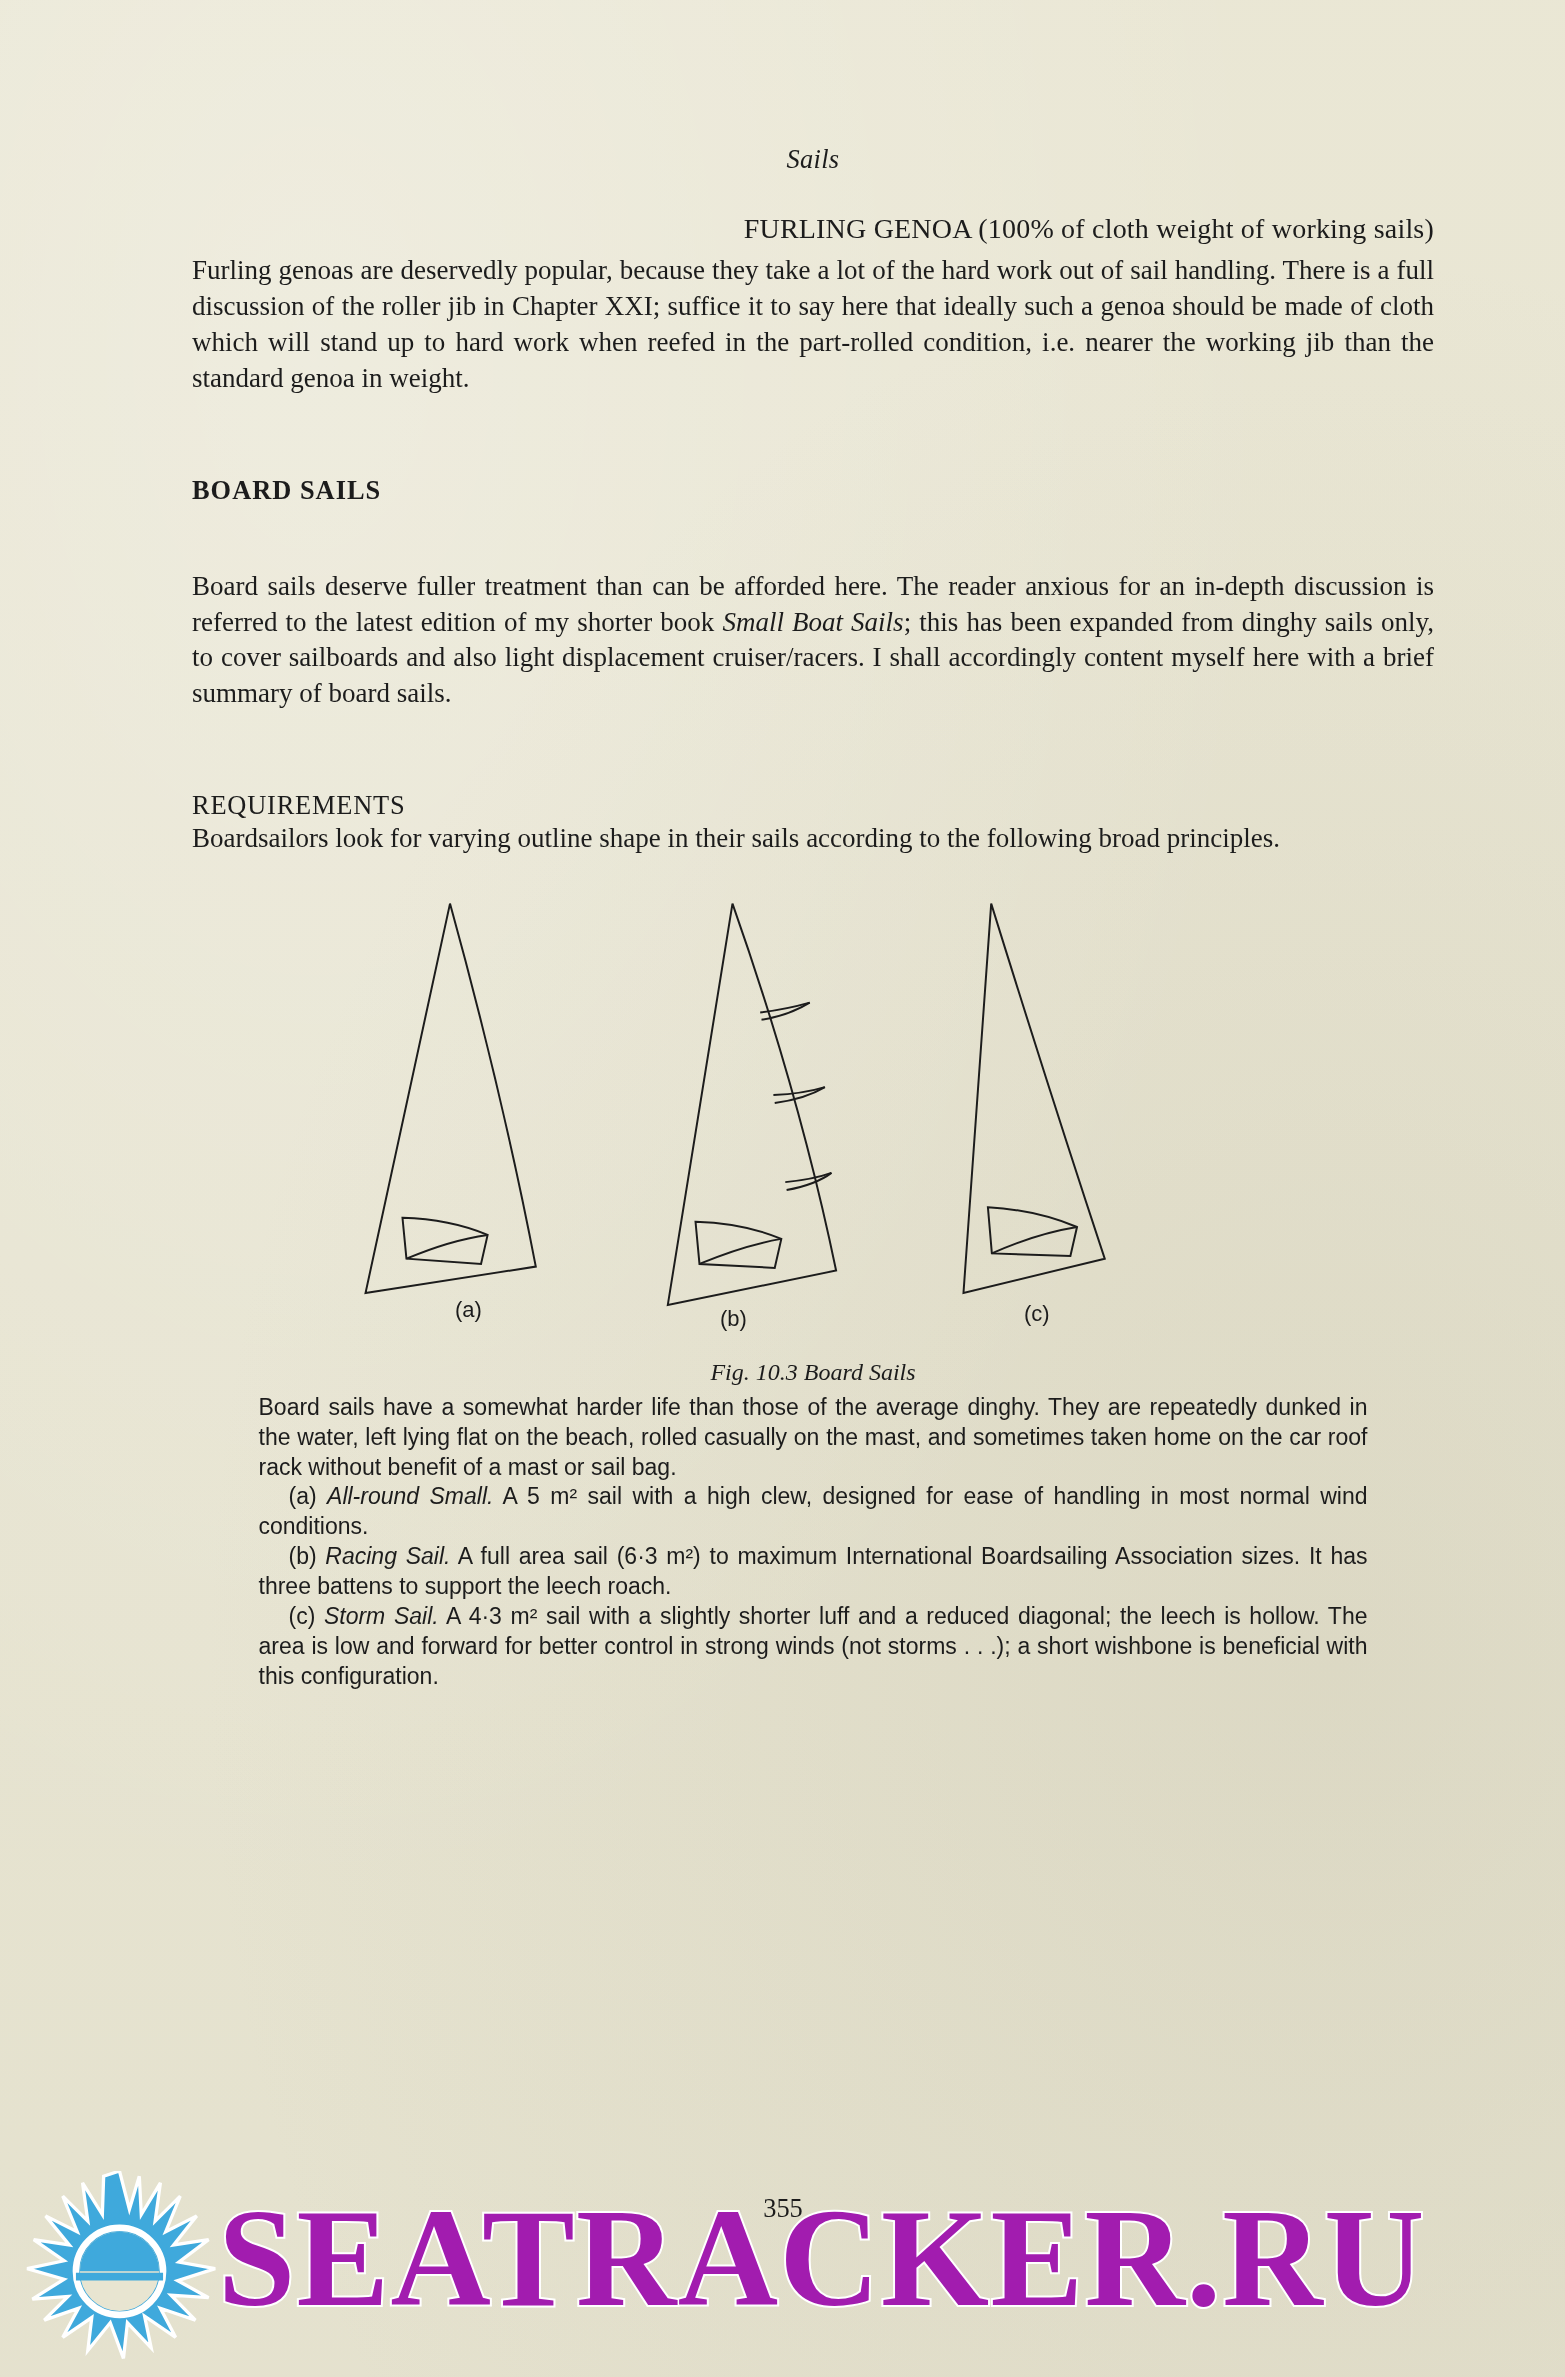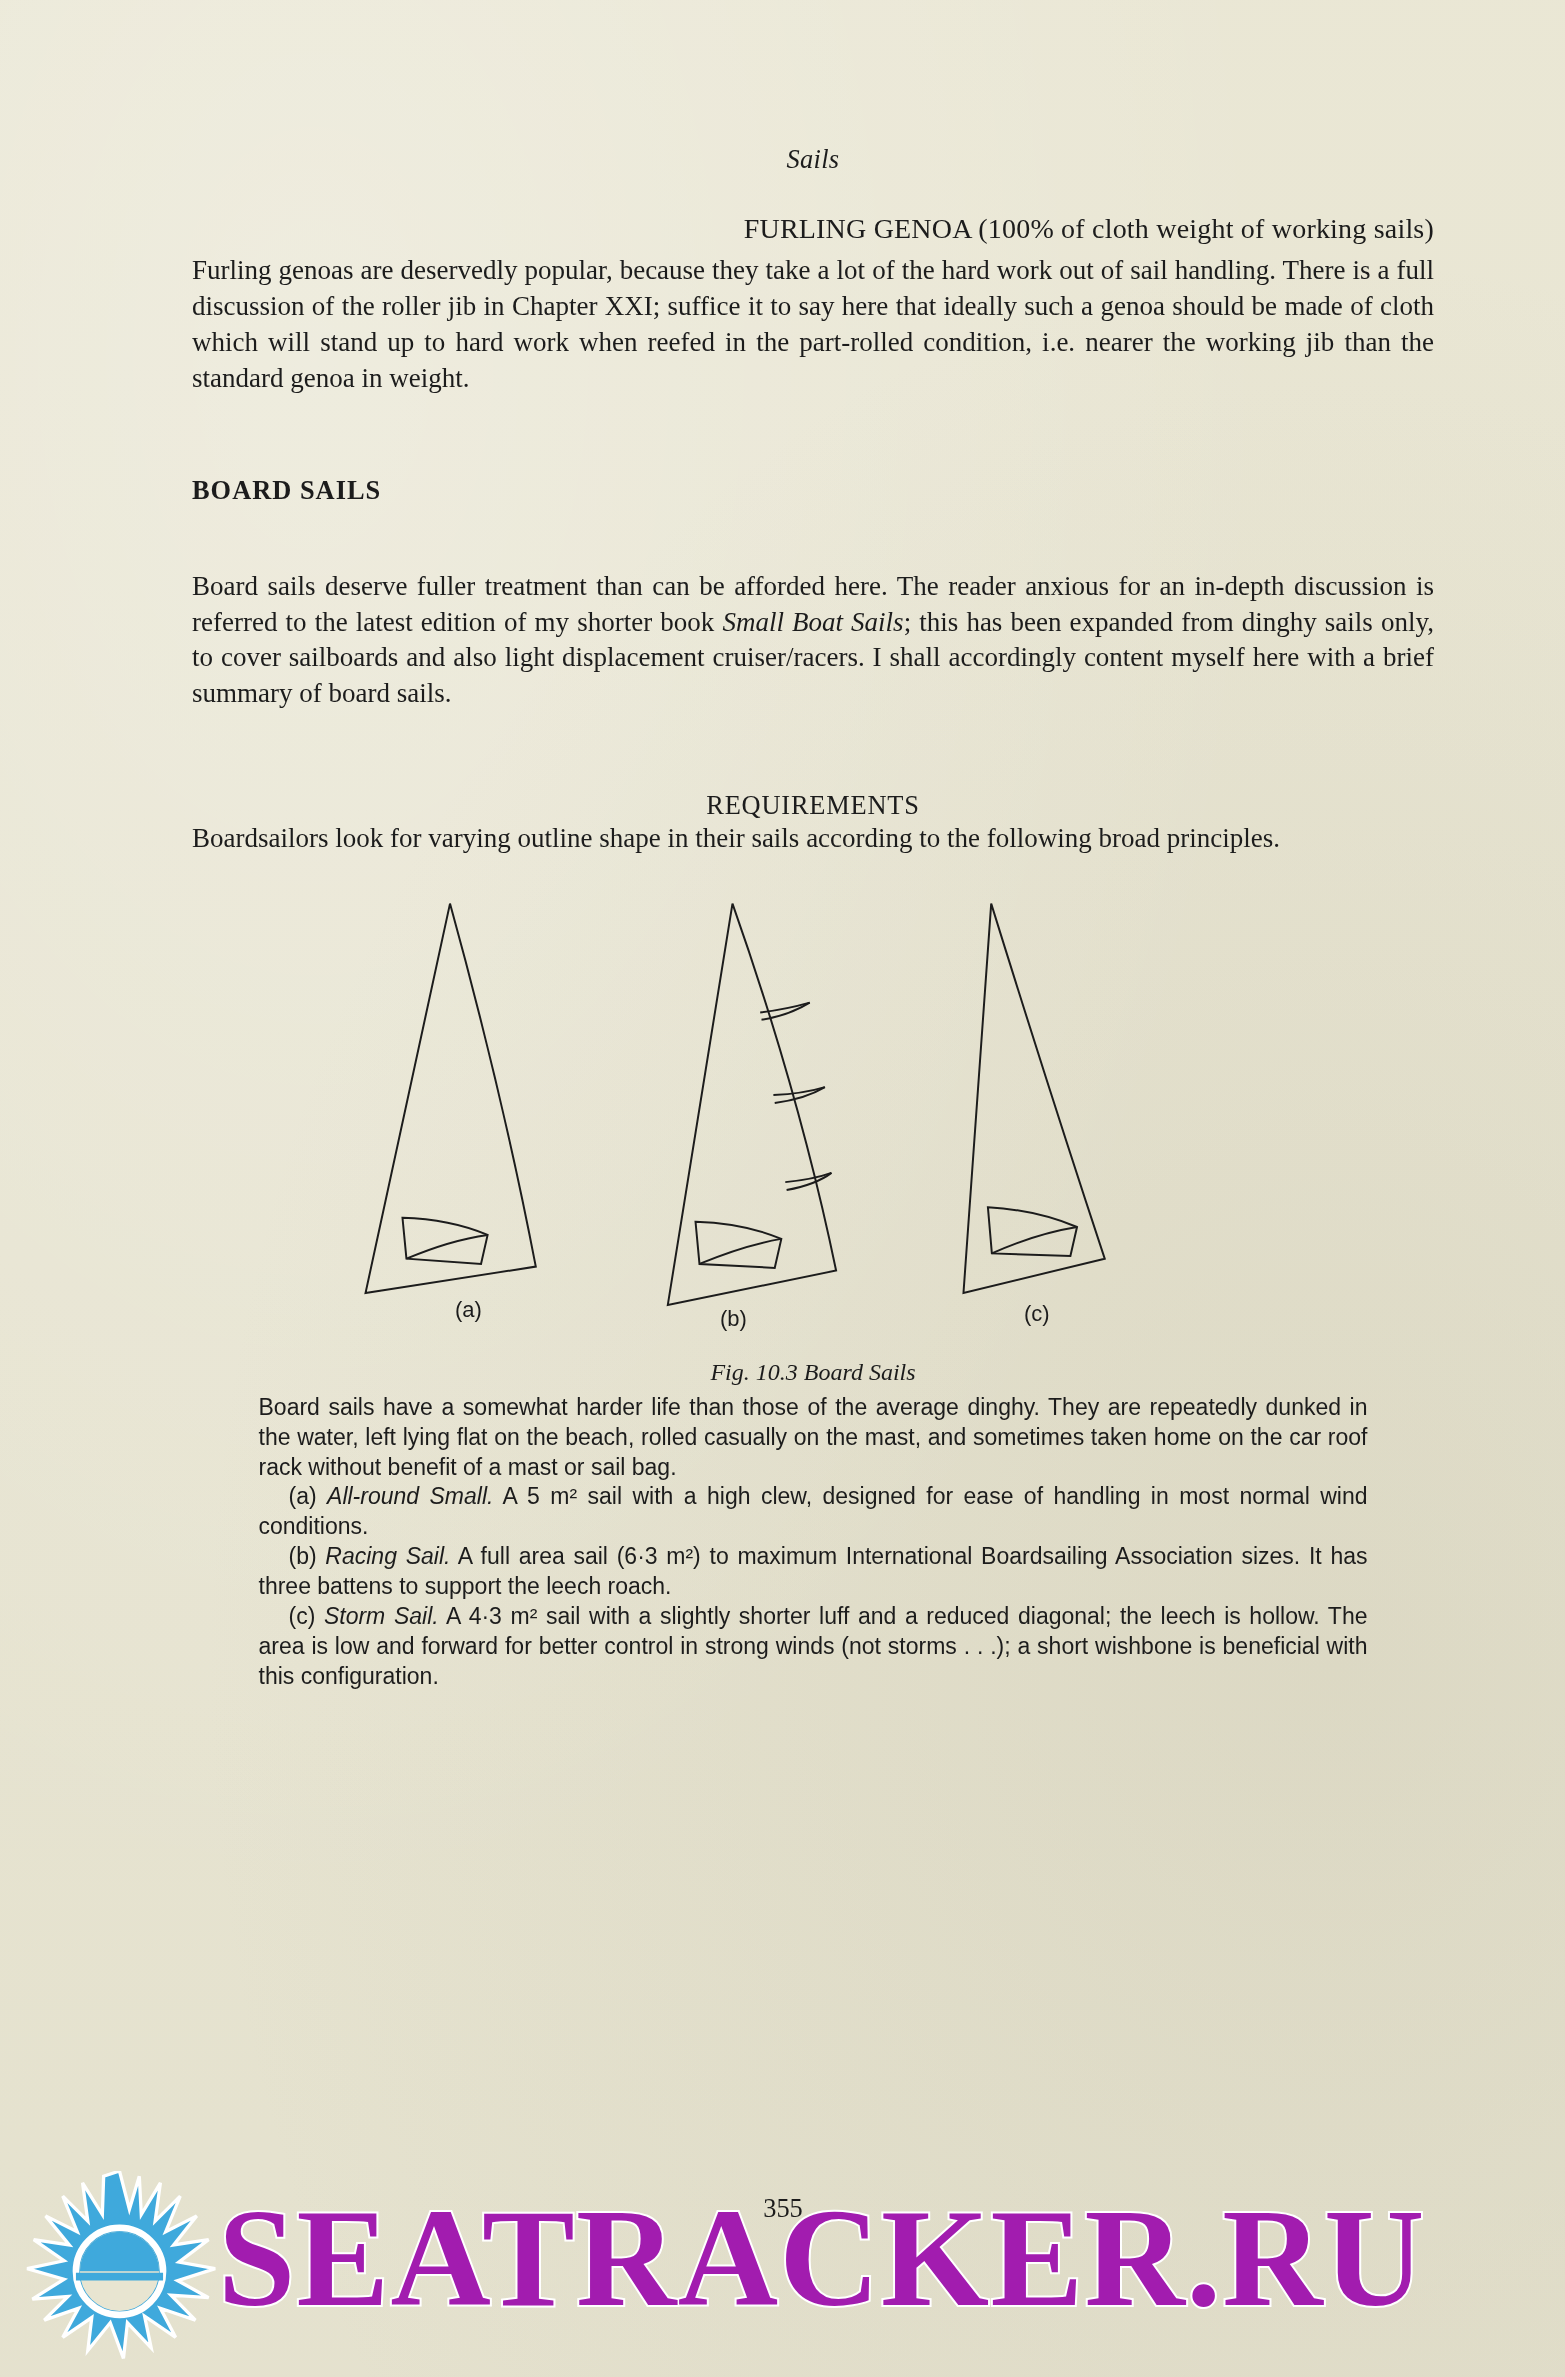--- a/index.html
+++ b/index.html
@@ -59,21 +59,21 @@
   .spacer-lg { height: 78px; }
   .spacer-md { height: 63px; }
   .heading-bold {
     text-align: left;
     font-weight: bold;
     font-size: 26.4px;
     letter-spacing: 1px;
     font-family: "Liberation Serif", serif;
   }
   .heading-plain {
-    text-align: center;
+    text-align: left;
     font-size: 26.4px;
     letter-spacing: 0.8px;
   }
   .figure-wrap {
     position: relative;
     width: 1242px;
     height: 462px;
     margin-top: 40px;
   }
   .fig-caption {

